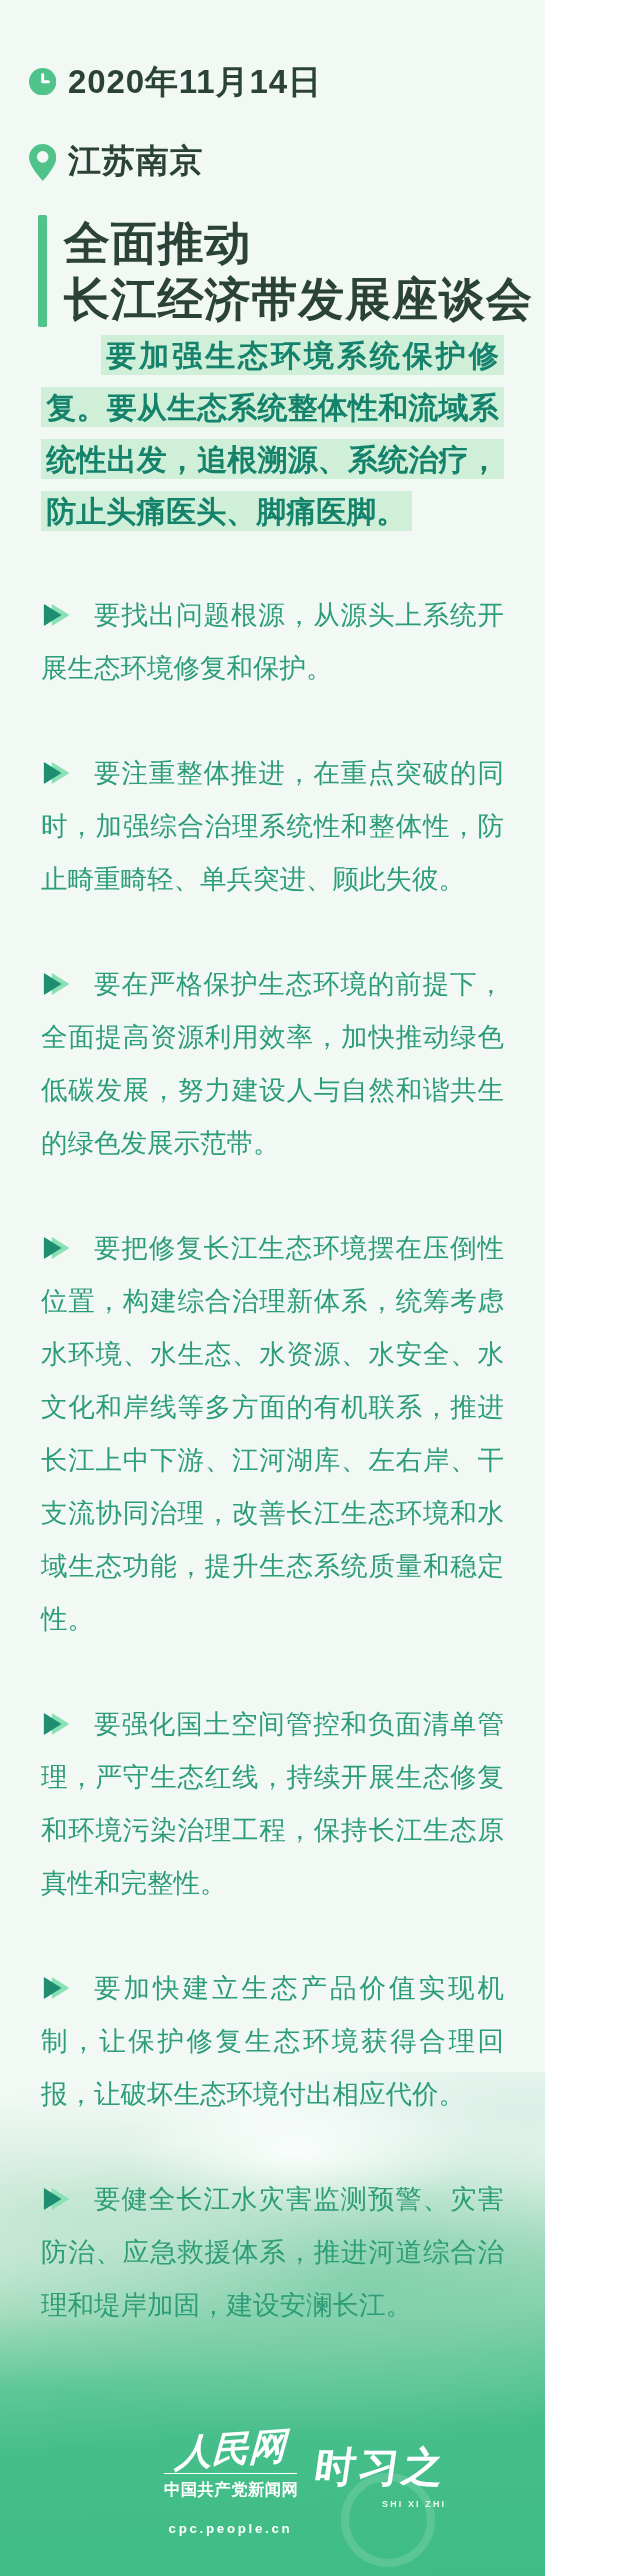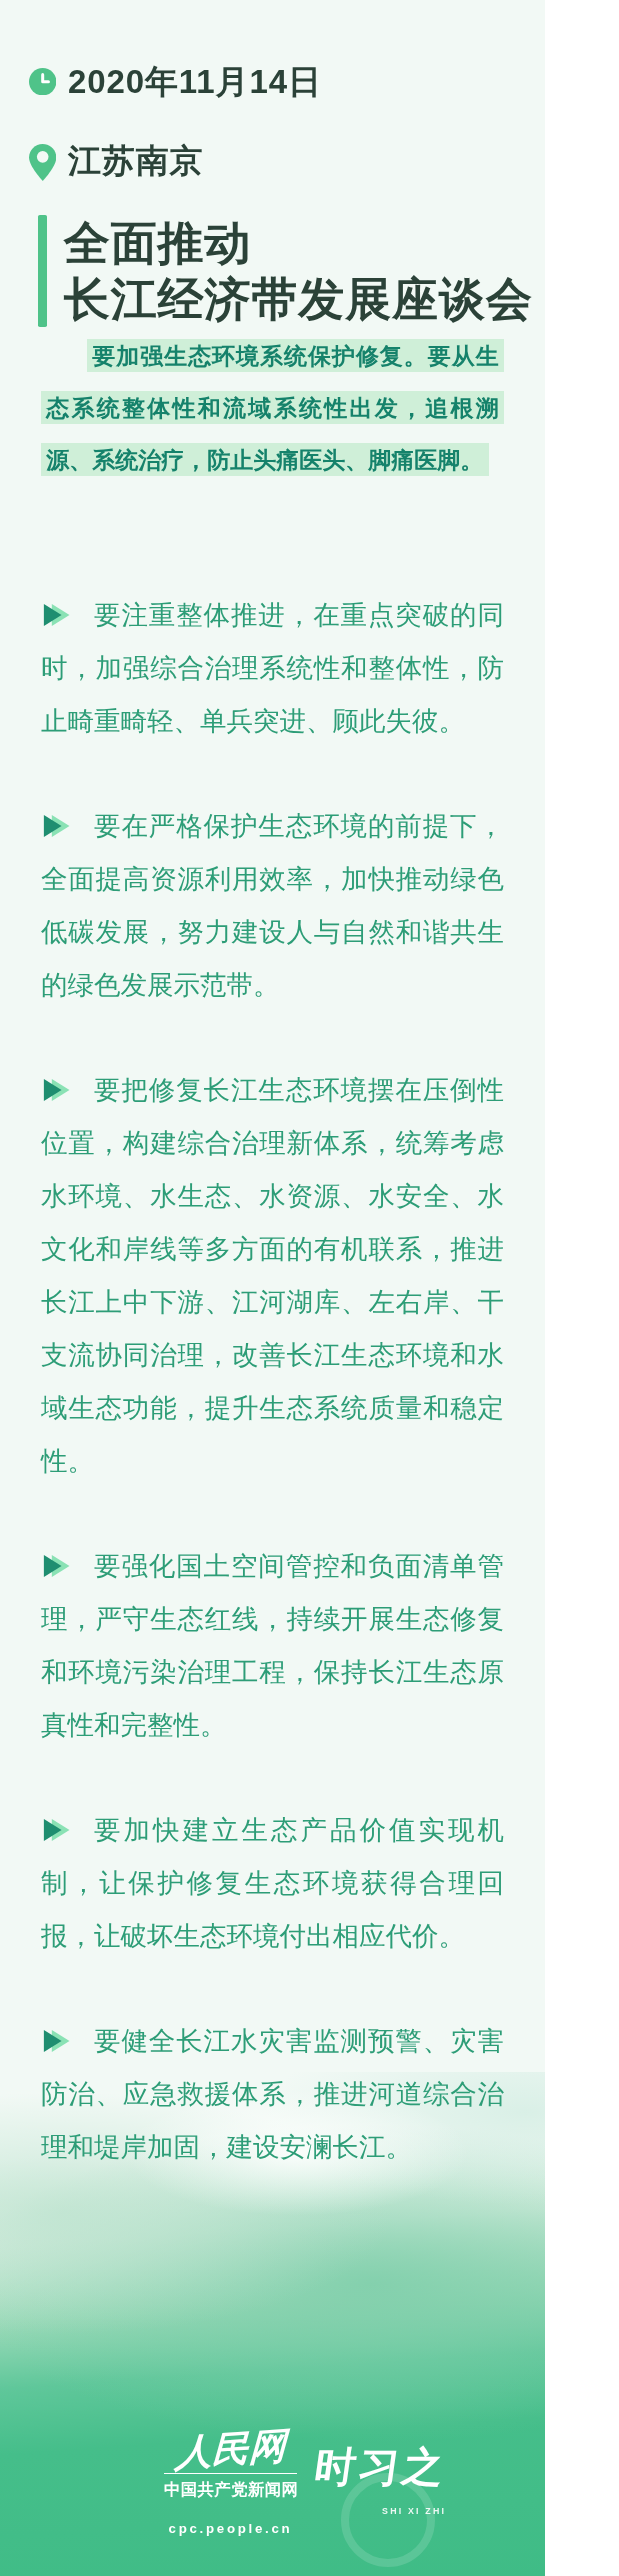--- a/index.html
+++ b/index.html
@@ -16,21 +16,21 @@
   .meta-row.loc{top:124px;margin-top:16px;}
   .meta-icon{width:27.4px;height:27.4px;flex:0 0 auto;margin-right:11.5px;display:block;}
   .meta-icon.pin{height:37px;margin-top:3.5px;}
   .meta-text{font-size:33px;font-weight:600;letter-spacing:0.9px;line-height:35px;}
   .title-block{position:absolute;left:38px;top:171px;display:flex;margin-top:44px;}
   .title-bar{width:8.8px;background:#4FC389;border-radius:1.8px;margin-right:17px;flex:0 0 auto;}
   .title-text{color:#2B4238;font-weight:900;font-size:46px;line-height:56px;letter-spacing:0.9px;}
   
   .highlight{
     position:absolute;left:41px;right:41px;top:329px;
-    font-size:23px;font-weight:bold;line-height:52px;
+    font-size:30px;font-weight:bold;line-height:52px;
     text-indent:2em;text-align:justify;margin:0;
   }
   .highlight .hl{
     background:#CFEFD8;color:#15826B;
     padding:3.5px 5.3px;
     -webkit-box-decoration-break:clone;box-decoration-break:clone;
   }
   
   .bullets{position:absolute;left:41px;right:41px;top:589px;z-index:2;}
   .bullet{
@@ -60,21 +60,21 @@
   .people-block{position:absolute;left:164px;top:2429px;width:133px;z-index:3;color:#FFFFFF;text-align:center;}
   .people-script{
     font-family:"DejaVu Serif", serif;font-style:italic;font-weight:bold;
     font-size:37px;line-height:41px;transform:rotate(-4deg) skewX(-6deg);
   }
   .people-divider{height:1.8px;background:#FFFFFF;margin:2.7px 0 4.4px 0;}
   .people-site{font-size:16.4px;font-weight:bold;letter-spacing:0.4px;white-space:nowrap;text-align:right;}
   .people-url{font-size:13.3px;font-weight:bold;letter-spacing:2.7px;margin-top:20px;white-space:nowrap;}
   .shixizhi-block{position:absolute;left:315px;top:2445px;z-index:3;color:#FFFFFF;}
   .shixizhi{font-size:41px;font-weight:900;letter-spacing:2.7px;transform:skewX(-8deg);line-height:44px;}
-  .shixizhi-sub{font-size:8.8px;font-weight:bold;letter-spacing:2.2px;text-align:right;margin-top:17px;opacity:0.9;}
+  .shixizhi-sub{font-size:8.8px;font-weight:bold;letter-spacing:2.2px;text-align:right;margin-top:10px;opacity:0.9;}
 </style>
 </head>
 <body>
 
 <div class="page">
 
   <div class="meta-row date">
     <svg class="meta-icon" viewBox="0 0 31 31">
       <circle cx="15.5" cy="15.5" r="15.5" fill="#4FC389"></circle>
       <path d="M15.5 7.5 V15.5 H22" stroke="#FFFFFF" stroke-width="3.4" fill="none" stroke-linecap="round" stroke-linejoin="round"></path>
@@ -94,20 +94,29 @@
     <span class="title-bar"></span>
     <div class="title-text">
       <div>全面推动</div>
       <div>长江经济带发展座谈会</div>
     </div>
   </div>
 
   <p class="highlight"><span class="hl">要加强生态环境系统保护修复。要从生态系统整体性和流域系统性出发，追根溯源、系统治疗，防止头痛医头、脚痛医脚。</span></p>
 
   <div class="bullets">
+    <div class="bullet">
+      <span class="arrow">
+          <svg viewBox="0 0 31 27">
+            <polygon points="10,1 30,13.5 10,26" fill="#8AE2B4"></polygon>
+            <polygon points="1,1 21,13.5 1,26" fill="#1F8E70"></polygon>
+          </svg>
+        </span>
+      <span>要找出问题根源，从源头上系统开展生态环境修复和保护。</span>
+    </div>
     <div class="bullet">
       <span class="arrow">
           <svg viewBox="0 0 31 27">
             <polygon points="10,1 30,13.5 10,26" fill="#8AE2B4"></polygon>
             <polygon points="1,1 21,13.5 1,26" fill="#1F8E70"></polygon>
           </svg>
         </span>
       <span>要注重整体推进，在重点突破的同时，加强综合治理系统性和整体性，防止畸重畸轻、单兵突进、顾此失彼。</span>
     </div>
     <div class="bullet">

